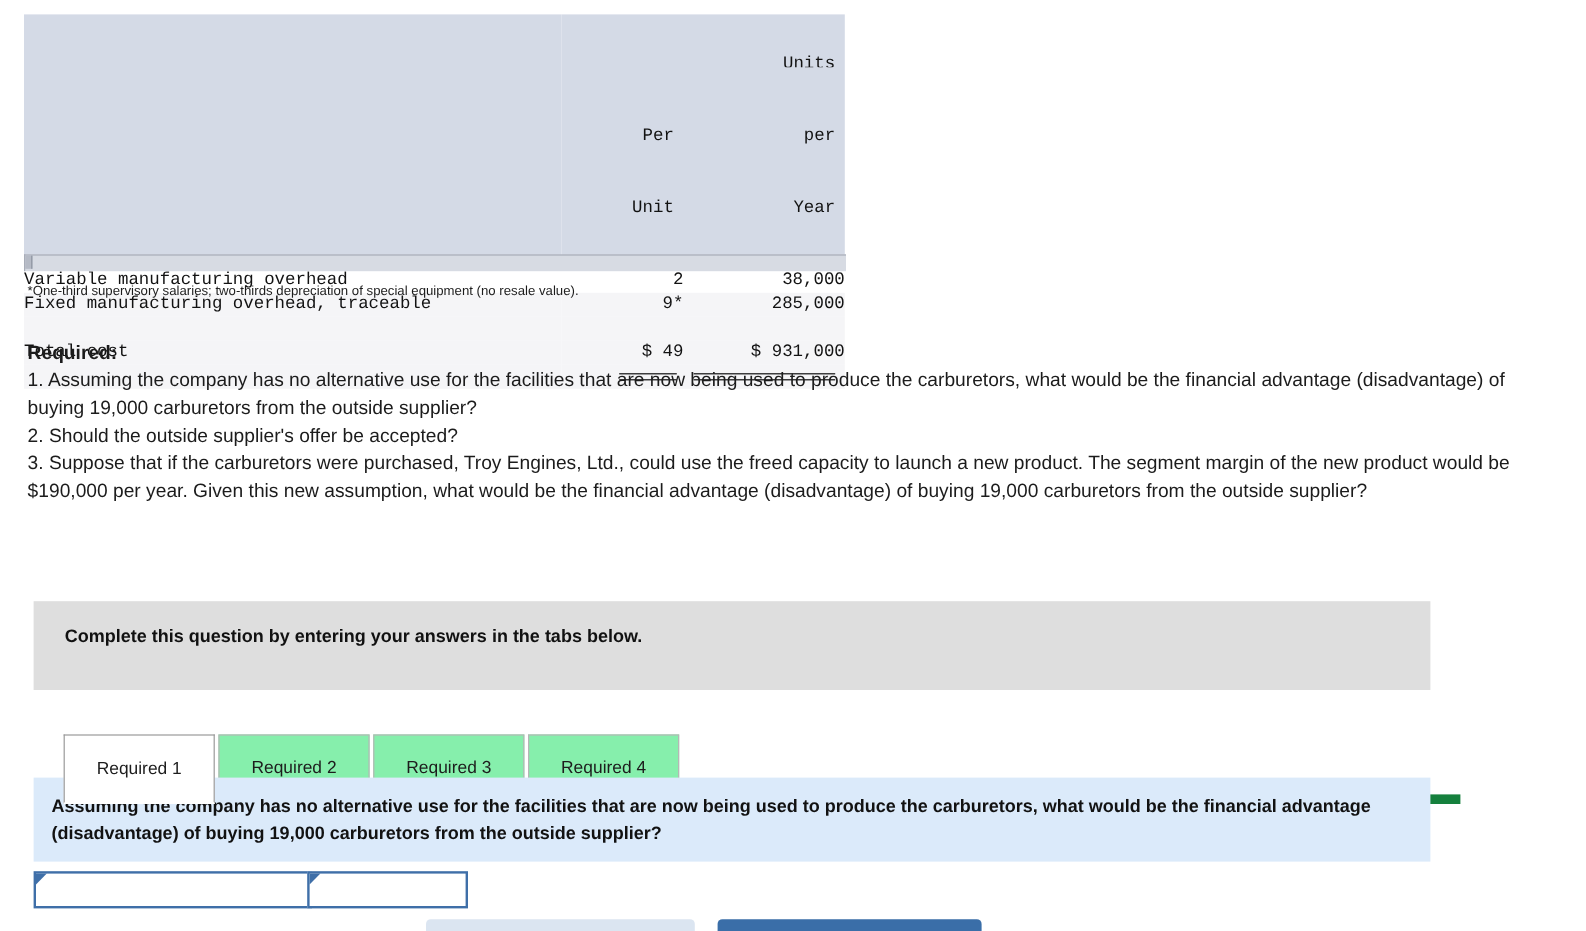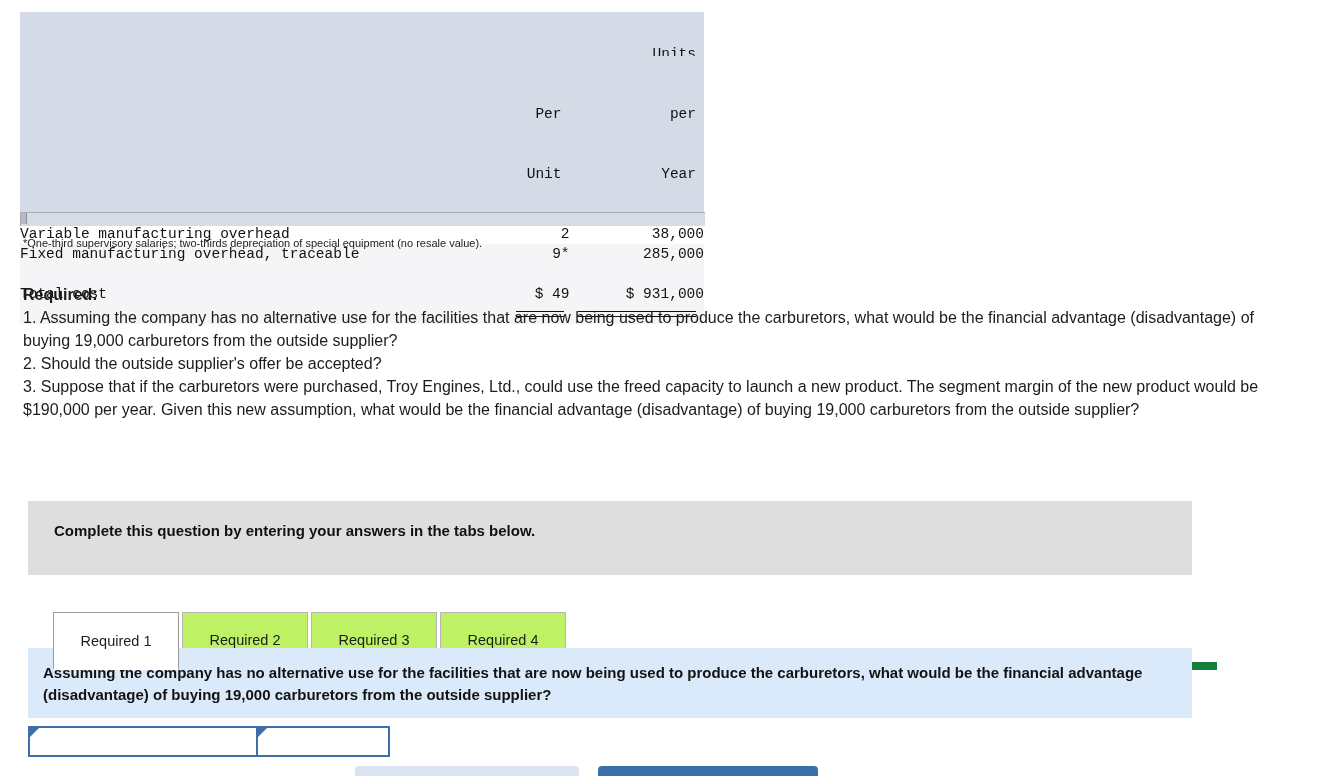--- a/index.html
+++ b/index.html
@@ -163,21 +163,21 @@
     box-sizing: border-box;
     border-bottom: 8px solid #15803d;
     margin-left: 25px;
   }
   .tab {
     position: absolute;
     top: 0;
     height: 56px;
     box-sizing: border-box;
     border: 1px solid #b6b6b6;
-    background: #bef264;
+    background: #86efac;
     font-size: 14.5px;
     color: #1d1d1d;
     display: flex;
     align-items: center;
     justify-content: center;
     padding: 0 18px;
     white-space: nowrap;
   }
   .tab.active {
     background: #ffffff;

